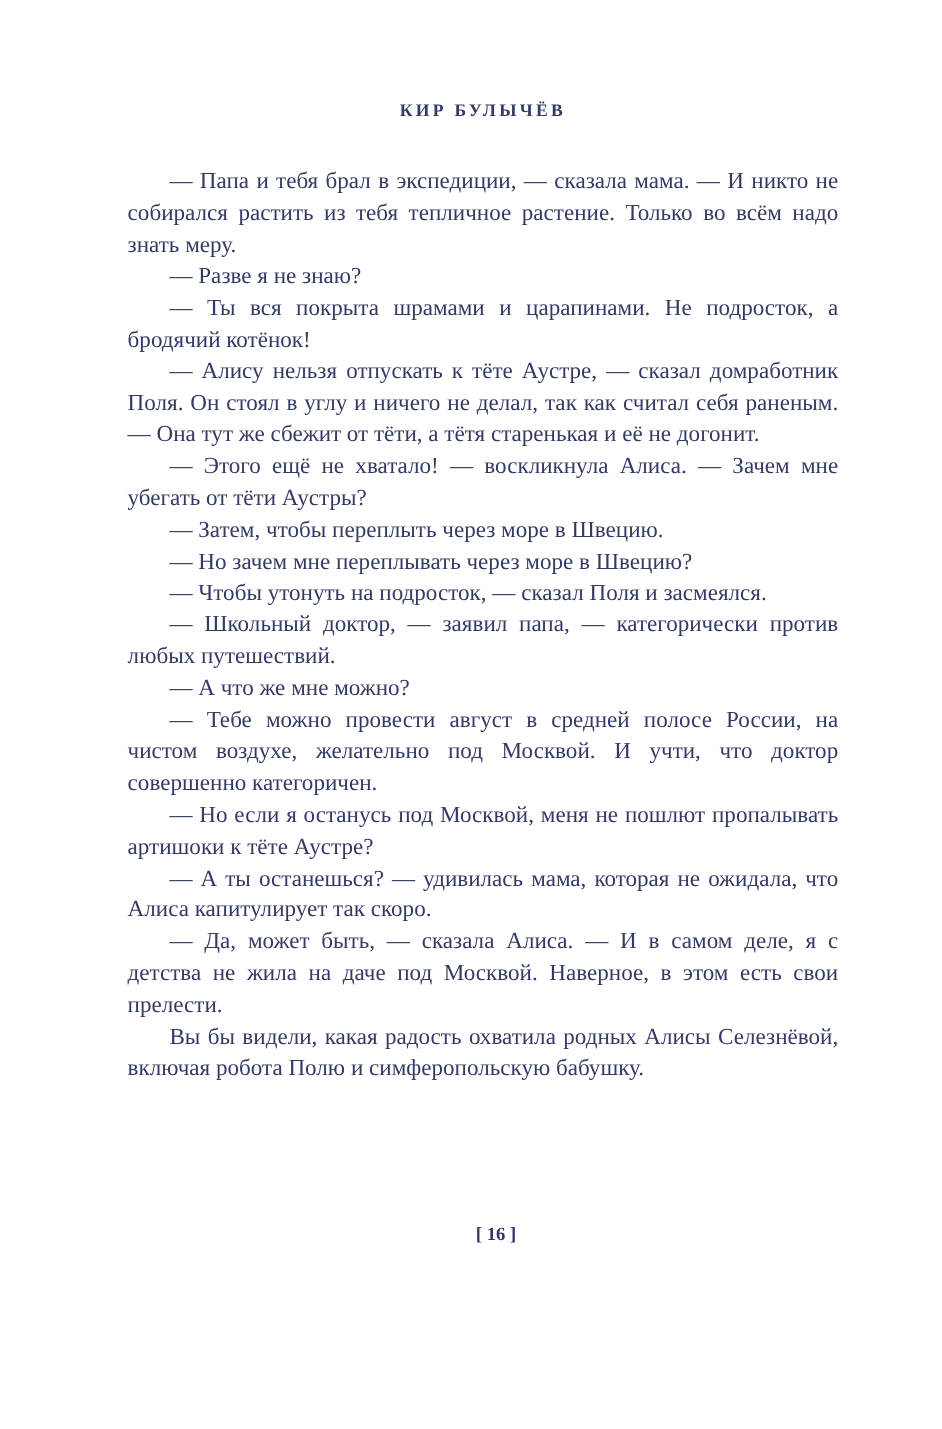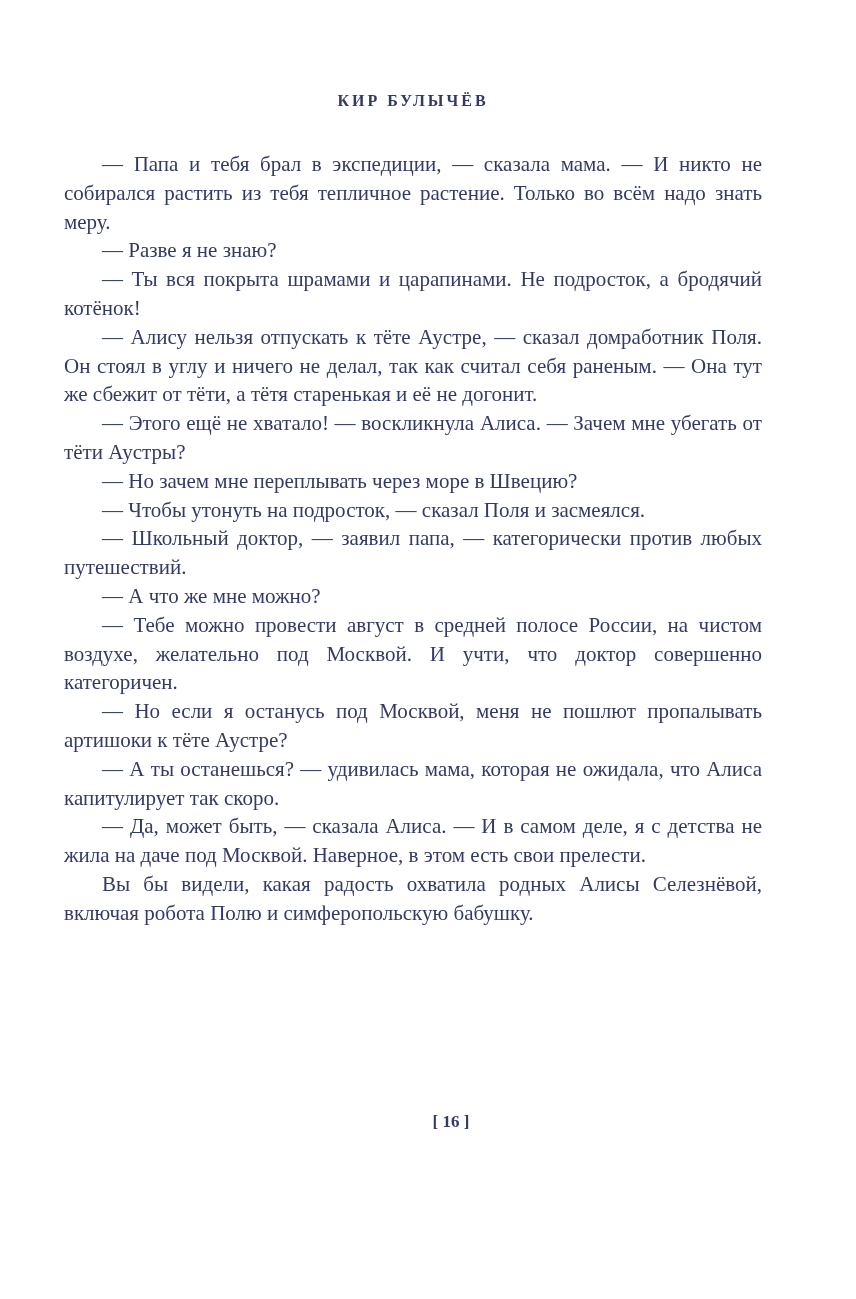--- a/index.html
+++ b/index.html
@@ -10,21 +10,21 @@
     width: 856px;
     height: 1299px;
     background: #ffffff;
     font-family: "Liberation Serif", "DejaVu Serif", serif;
   }
   .page {
     position: relative;
     width: 856px;
     height: 1299px;
     box-sizing: border-box;
-    padding: 92px 94px 0 64px;
+    padding: 92px 94px 0 116px;
     color: #333a64;
     overflow: hidden;
   }
   .running-head {
     text-align: center;
     font-weight: bold;
     font-size: 16px;
     letter-spacing: 3px;
     margin-bottom: 40px;
   }
@@ -51,20 +51,21 @@
 <div class="page">
 
   <div class="running-head">КИР БУЛЫЧЁВ</div>
 
   <div class="body-text">
     <p>— Папа и тебя брал в экспедиции, — сказала мама. — И никто не собирался растить из тебя тепличное растение. Только во всём надо знать меру.</p>
     <p>— Разве я не знаю?</p>
     <p>— Ты вся покрыта шрамами и царапинами. Не подросток, а бродячий котёнок!</p>
     <p>— Алису нельзя отпускать к тёте Аустре, — сказал домработник Поля. Он стоял в углу и ничего не делал, так как считал себя раненым. — Она тут же сбежит от тёти, а тётя старенькая и её не догонит.</p>
     <p>— Этого ещё не хватало! — воскликнула Алиса. — Зачем мне убегать от тёти Аустры?</p>
+    <p>— Затем, чтобы переплыть через море в Швецию.</p>
     <p>— Но зачем мне переплывать через море в Швецию?</p>
     <p>— Чтобы утонуть на подросток, — сказал Поля и засмеялся.</p>
     <p>— Школьный доктор, — заявил папа, — категорически против любых путешествий.</p>
     <p>— А что же мне можно?</p>
     <p>— Тебе можно провести август в средней полосе России, на чистом воздухе, желательно под Москвой. И учти, что доктор совершенно категоричен.</p>
     <p>— Но если я останусь под Москвой, меня не пошлют пропалывать артишоки к тёте Аустре?</p>
     <p>— А ты останешься? — удивилась мама, которая не ожидала, что Алиса капитулирует так скоро.</p>
     <p>— Да, может быть, — сказала Алиса. — И в самом деле, я с детства не жила на даче под Москвой. Наверное, в этом есть свои прелести.</p>
     <p>Вы бы видели, какая радость охватила родных Алисы Селезнёвой, включая робота Полю и симферопольскую бабушку.</p>
   </div>

